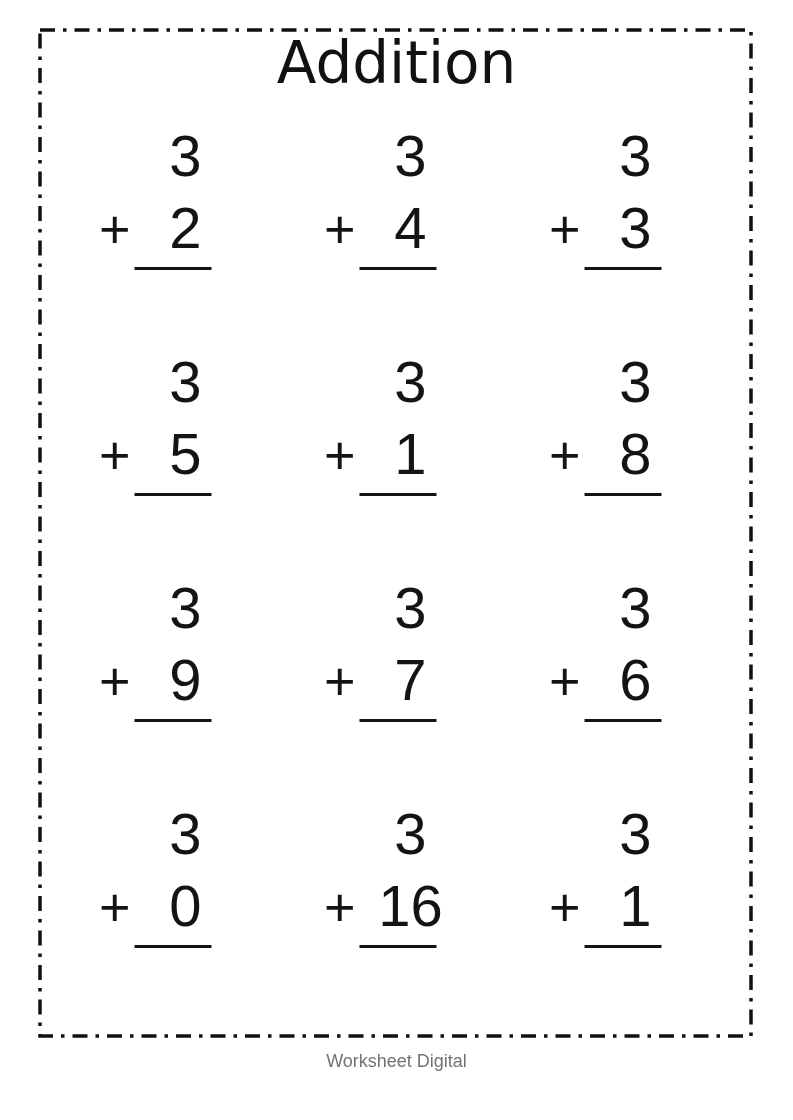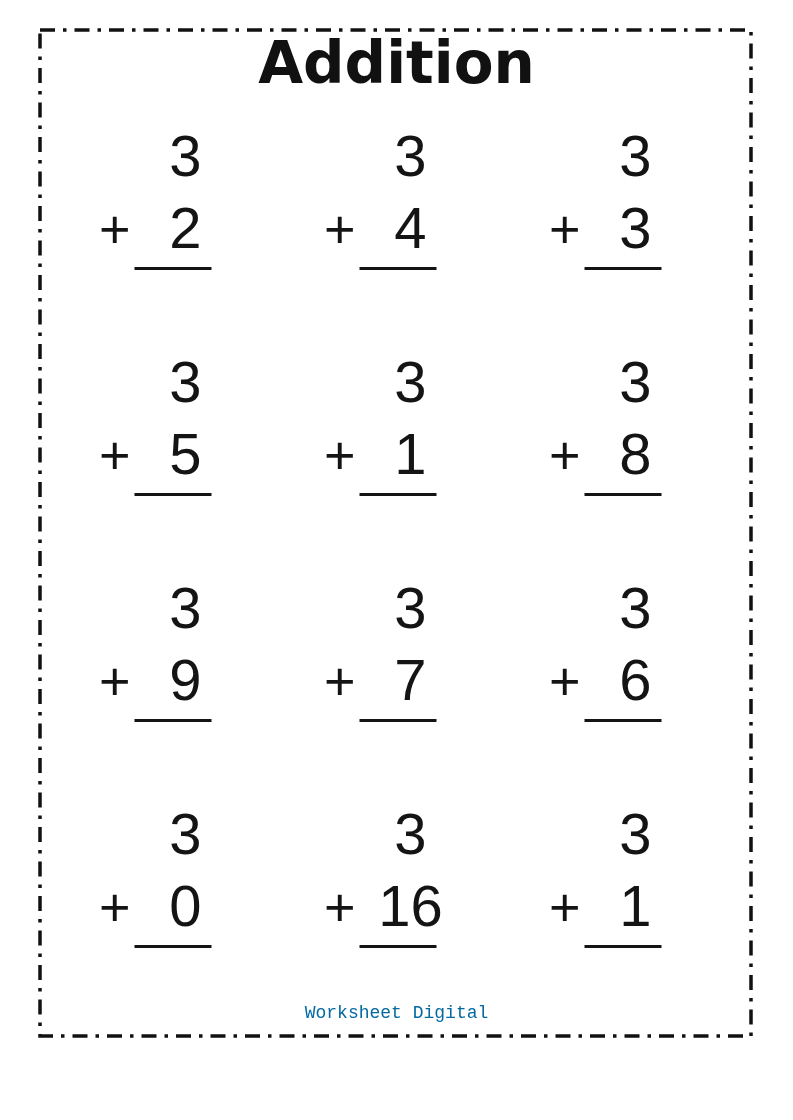--- a/index.html
+++ b/index.html
@@ -18,21 +18,21 @@
     top: 0;
     pointer-events: none;
   }
   .title {
     position: absolute;
     top: 32px;
     left: 0;
     width: 100%;
     text-align: center;
     font-family: "DejaVu Sans", sans-serif;
-    font-weight: bold;
+    font-weight: normal;
     font-size: 58px;
     letter-spacing: 0px;
     line-height: 1.1;
     color: #111111;
   }
   .problems-grid {
     position: absolute;
     top: 127px;
     left: 50%;
     transform: translateX(calc(-50% + 14px));
@@ -69,27 +69,26 @@
   .bottom-operand { white-space: pre; }
   .answer-line {
     width: 77px;
     height: 0;
     border-top: 3px solid #141414;
     margin-top: 10px;
     transform: translateX(-13px);
   }
   .footer {
     position: absolute;
-    top: 1003px;
+    top: 1051px;
     left: 0;
     width: 100%;
     text-align: center;
     font-size: 18px;
-    color: #0369a1;
-    font-family: Liberation Mono, monospace;
+    color: #737373;
   }
 </style>
 </head>
 <body>
 
 <div class="page">
 
   <svg class="border-svg" width="793" height="1120" viewBox="0 0 793 1120">
     <rect x="40" y="30" width="711" height="1006" fill="none" stroke="#111111" stroke-width="3.5" stroke-dasharray="15 8 3.5 8"></rect>
   </svg>

